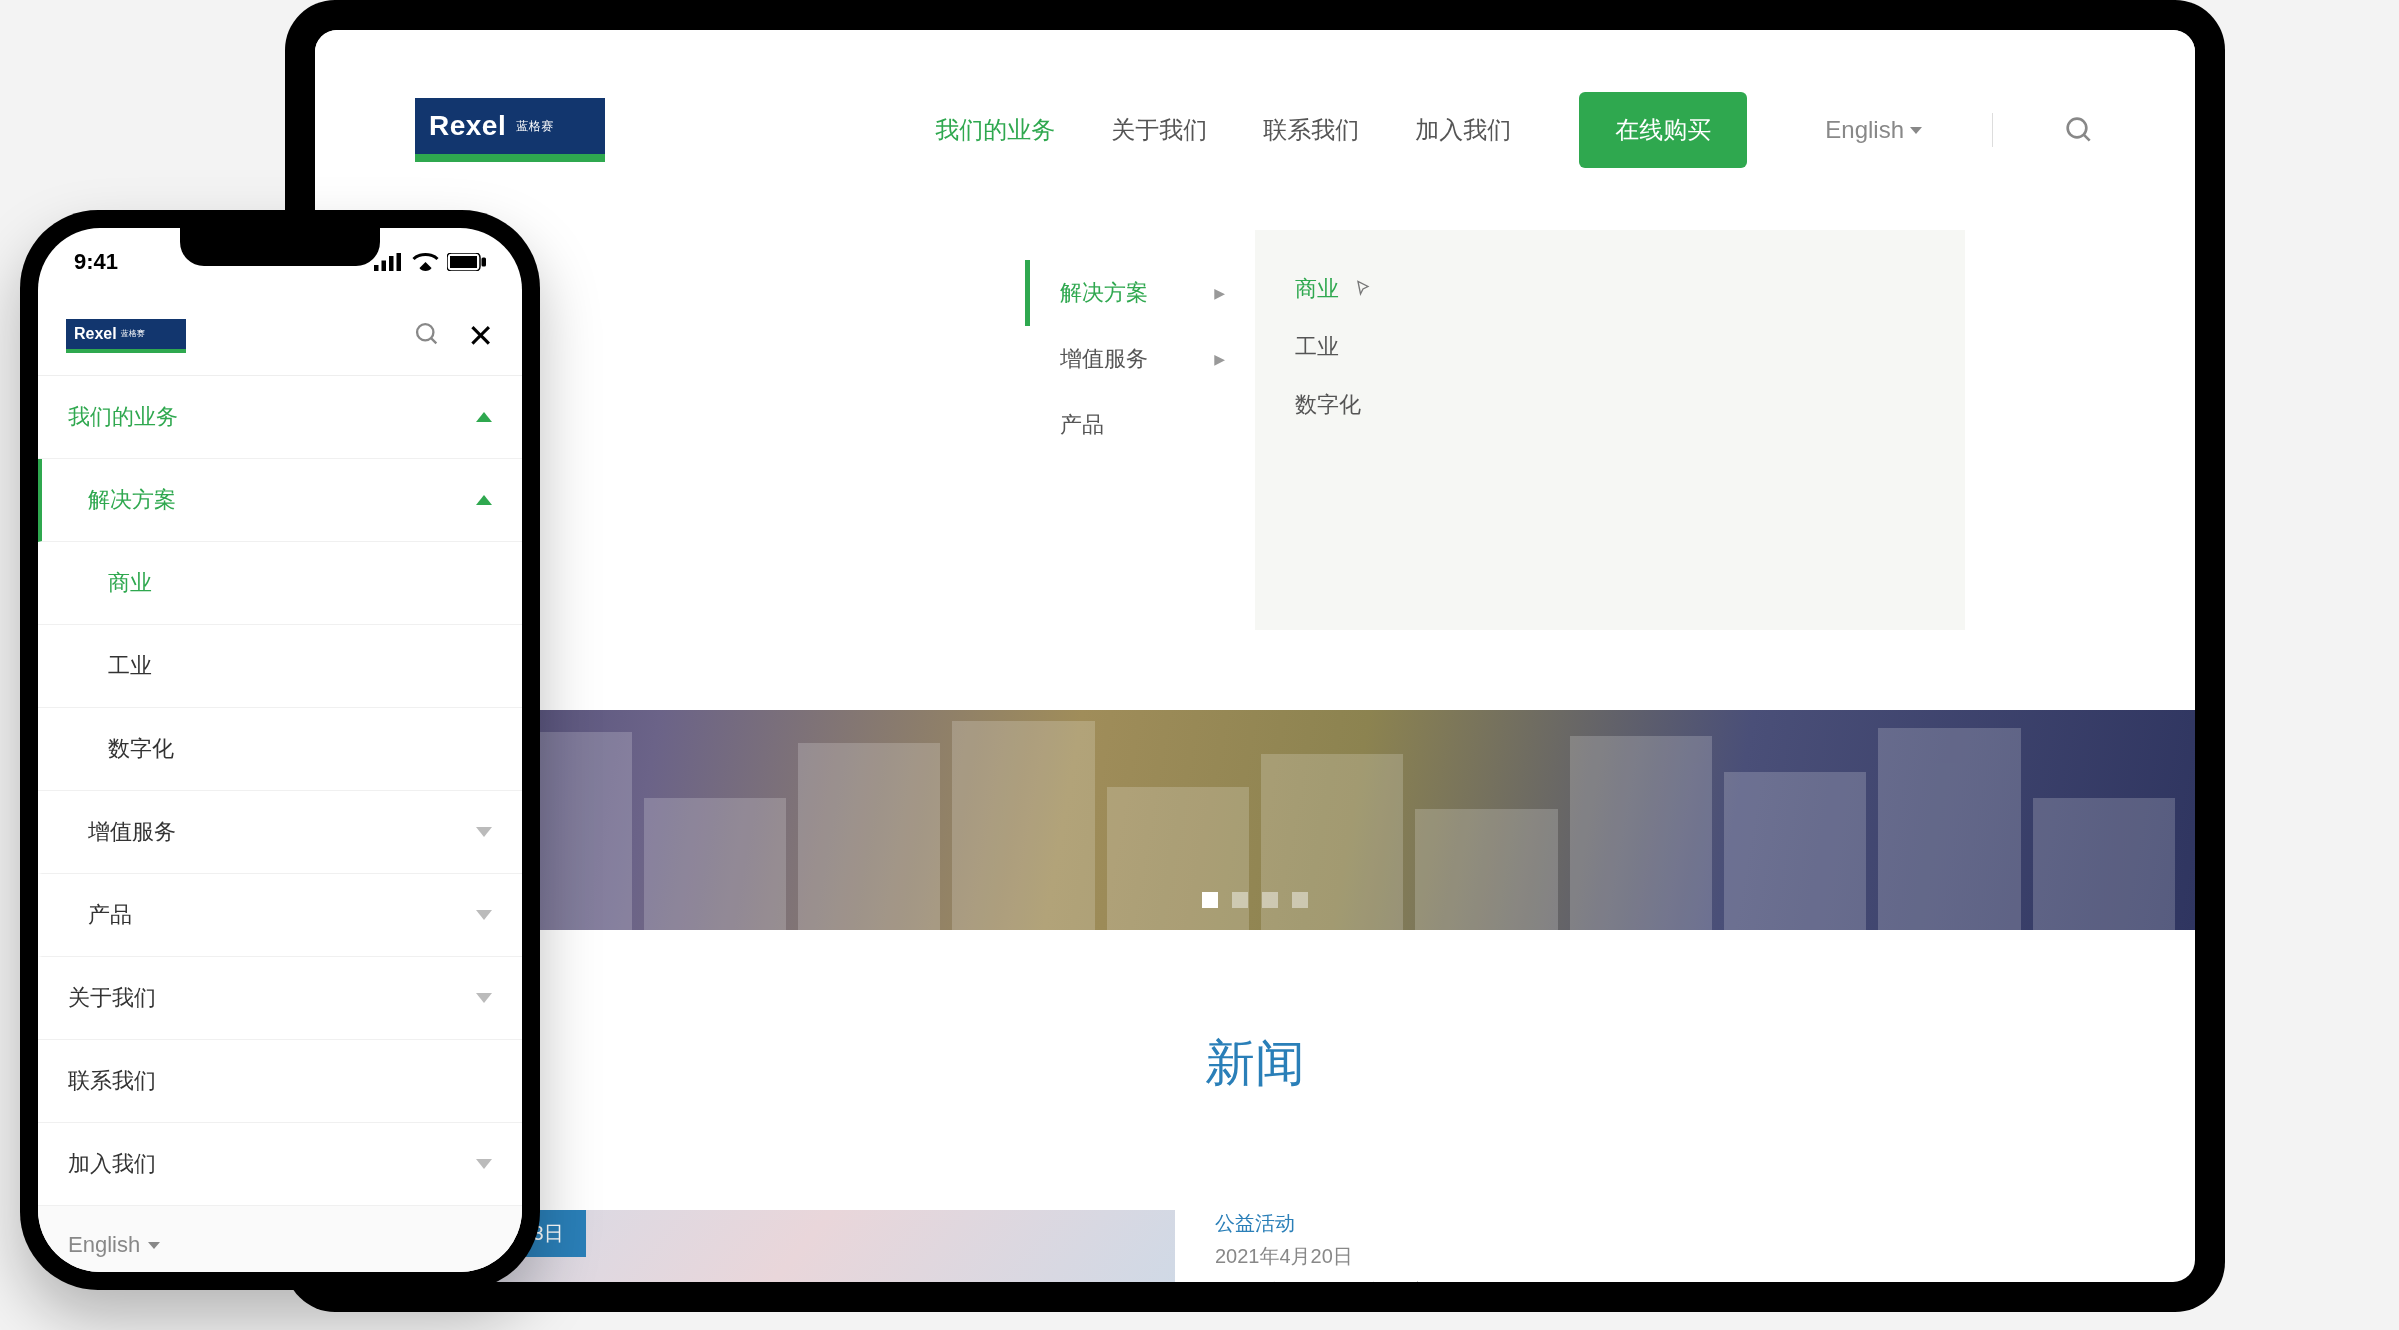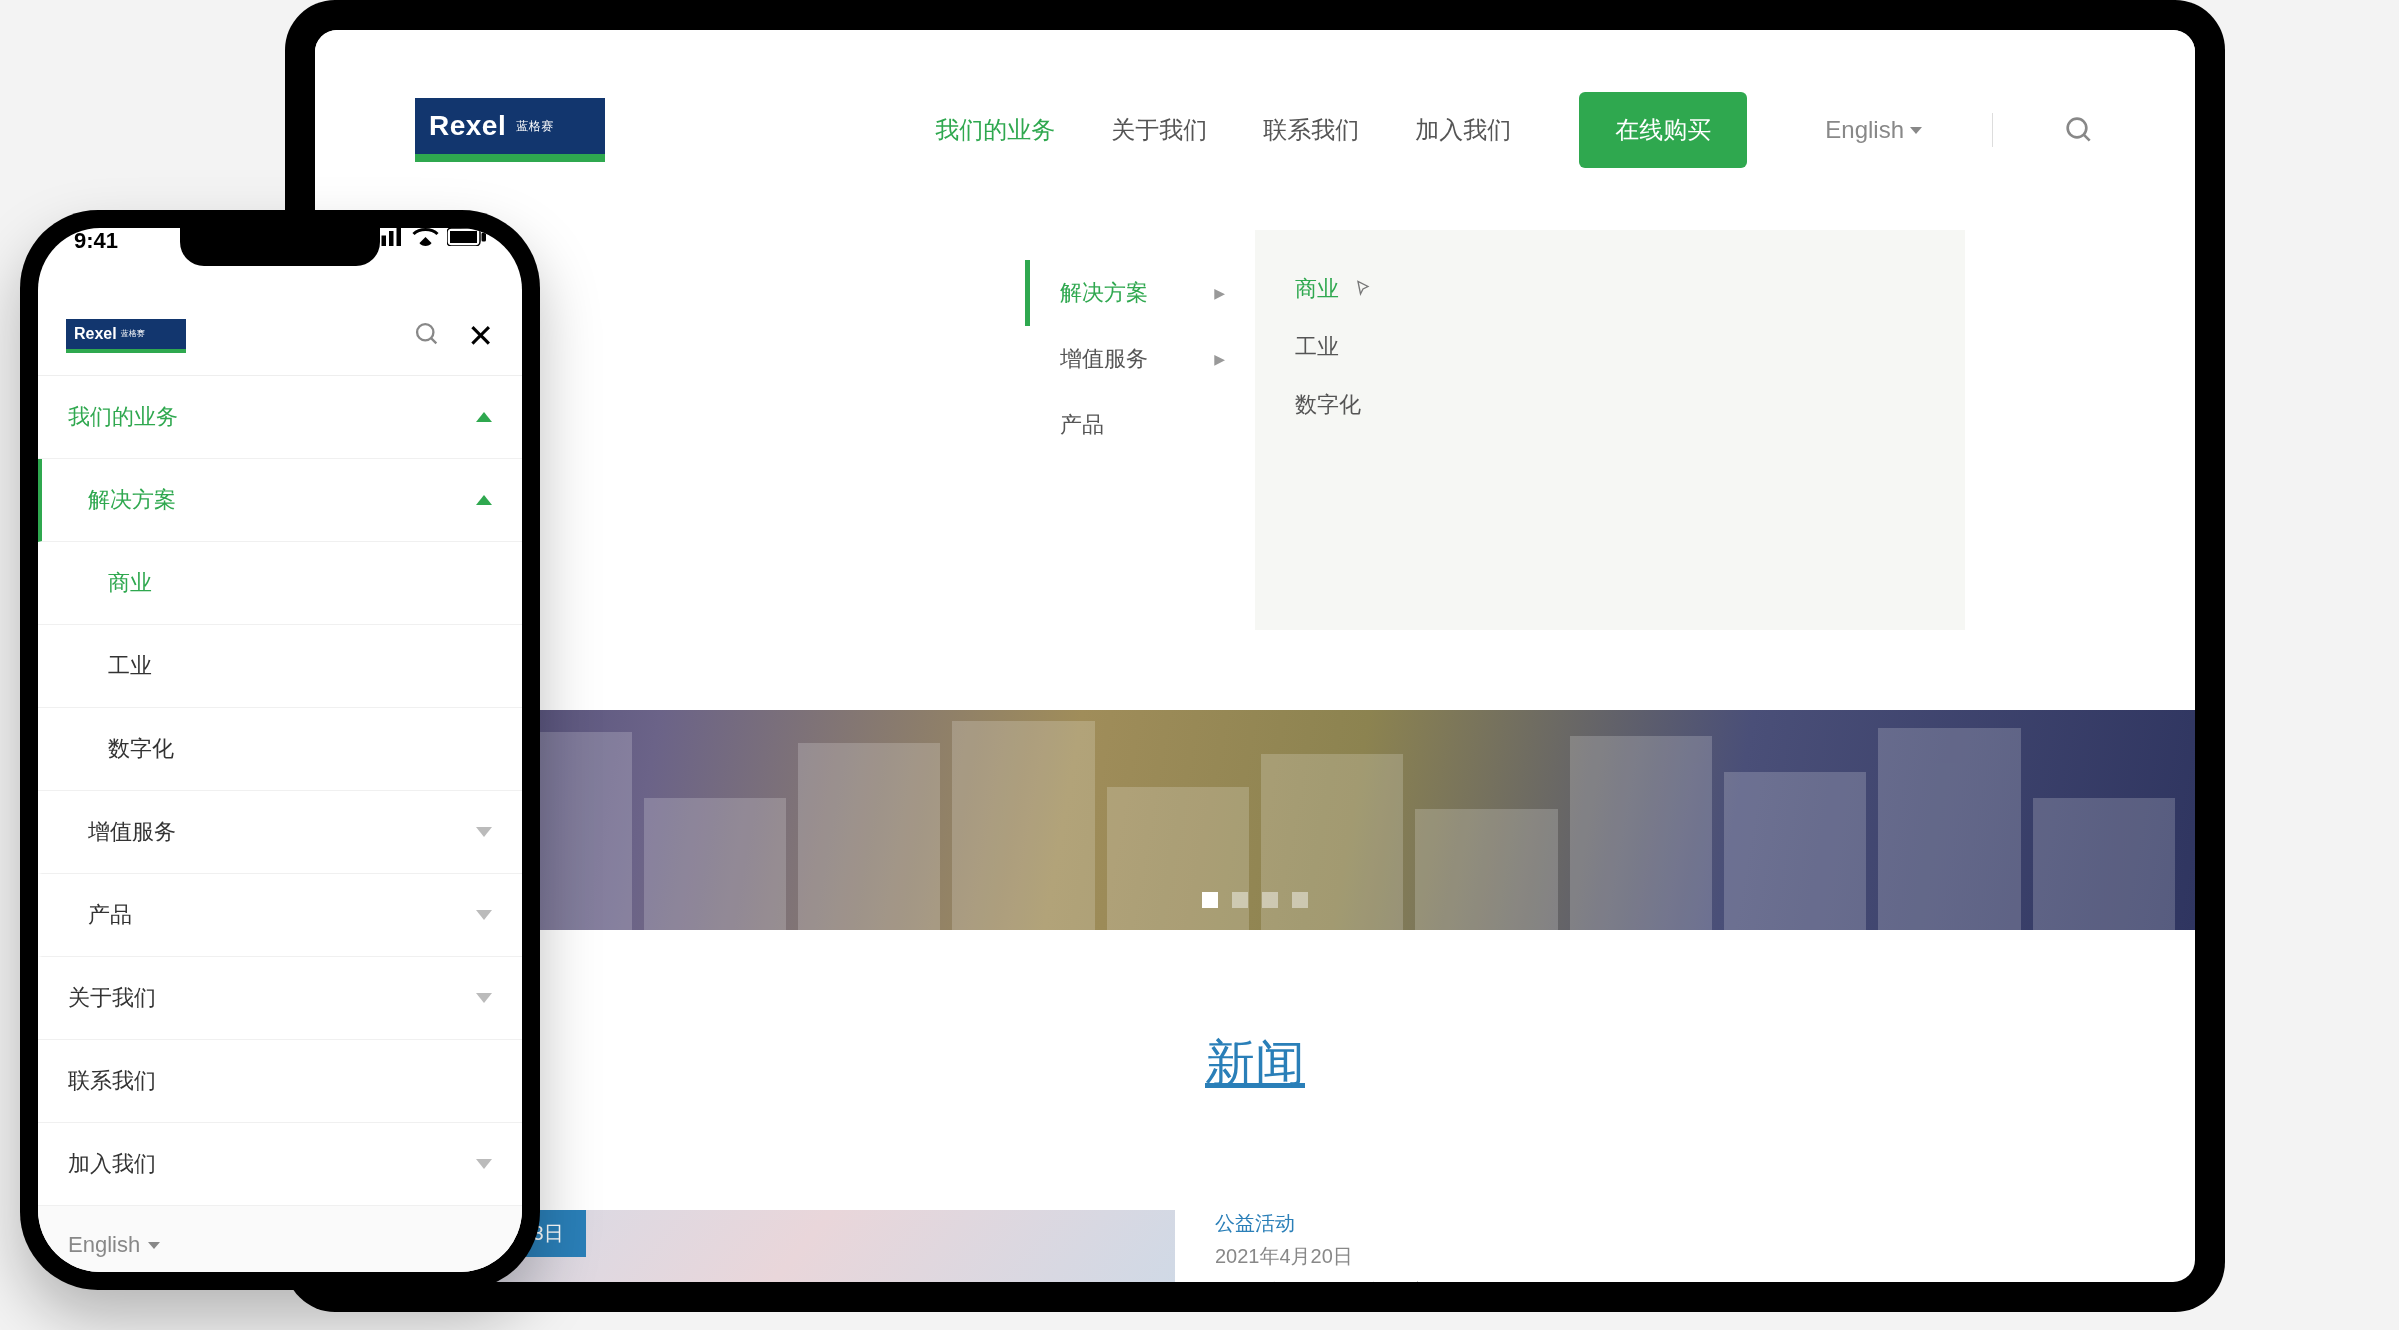--- a/index.html
+++ b/index.html
@@ -134,21 +134,21 @@
   .dot{ width:16px;height:16px; background:rgba(255,255,255,.45);}
   .dot.active{ background:#fff;}
 
   
   .news{
     position:absolute;
     top: 900px; left:0; right:0;
     text-align:center;
     padding-top: 100px;
   }
-  .news h2{ font-size:50px; color:#2a7fb8; font-weight:400;text-decoration:underline;}
+  .news h2{ font-size:50px; color:#2a7fb8; font-weight:400;}
   .news-row{
     position:absolute;
     top: 1180px;
     left:100px; right:100px;
     display:flex; gap:40px;
     font-size:22px;
     text-align:left;
   }
   .news-card1{
     width: 760px; height: 90px;
@@ -186,21 +186,21 @@
   }
   .notch{
     position:absolute; top:0; left:50%; transform:translateX(-50%);
     width: 200px; height:38px;
     background:#000;
     border-radius: 0 0 24px 24px;
     z-index:5;
   }
   .statusbar{
     height:68px;
-    display:flex; justify-content:space-between; align-items:flex-start;
+    display:flex; justify-content:space-between; align-items:center;
     padding: 0 36px;
     font-size:22px; font-weight:600;
   }
   .sb-right{ display:flex; gap:8px; align-items:center;}
   .sb-right svg{height:18px;}
   .phone-header{
     height:80px;
     display:flex; align-items:center; justify-content:space-between;
     padding: 0 28px;
     border-bottom:1px solid #eee;

